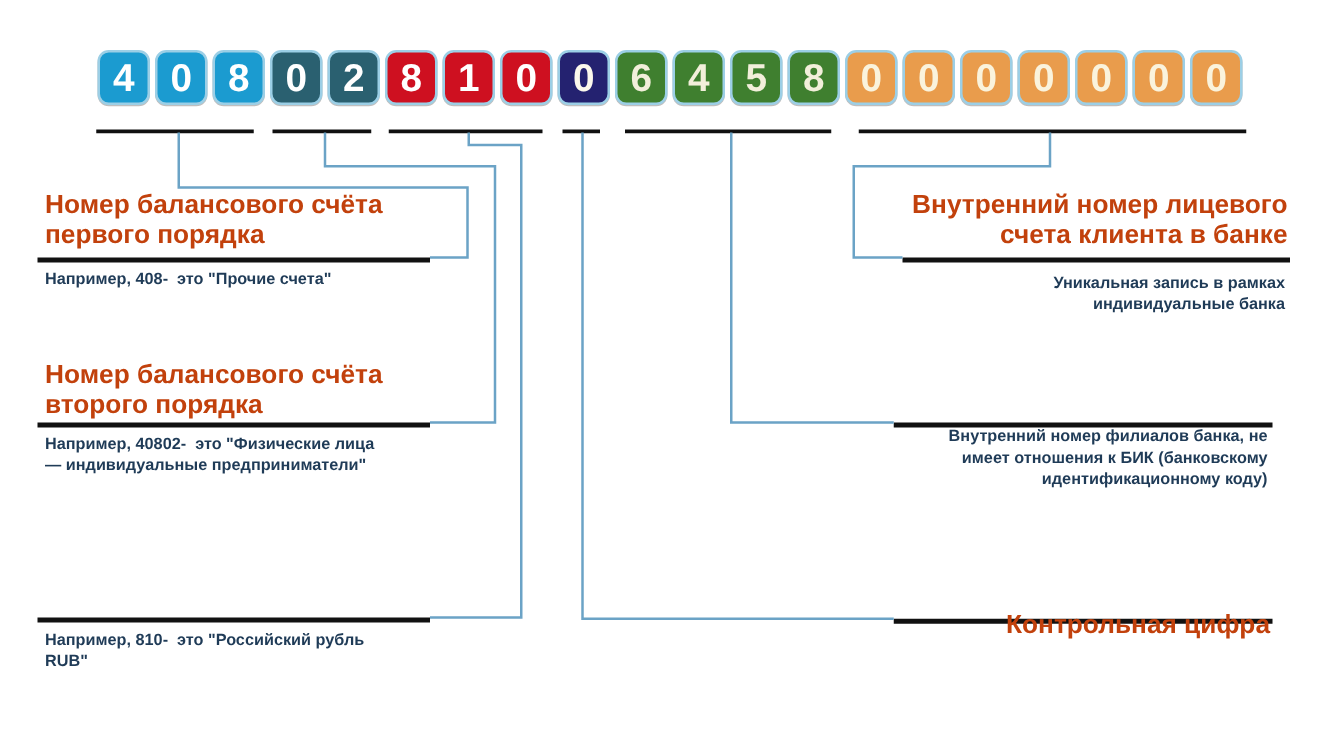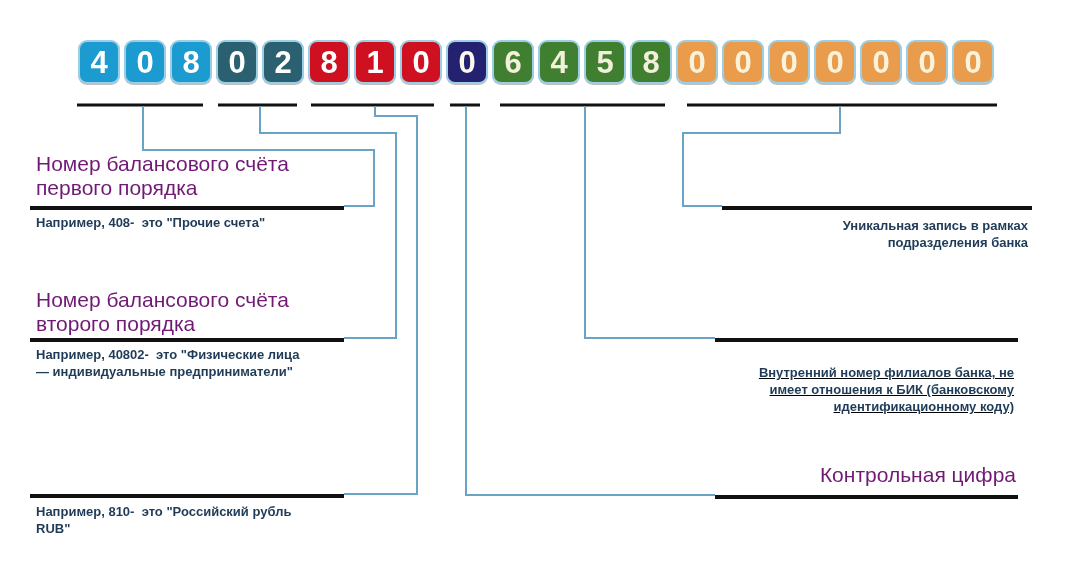--- a/index.html
+++ b/index.html
@@ -17,21 +17,21 @@
     display:flex;align-items:center;justify-content:center;
     font-size:31px;font-weight:bold;line-height:1;
     box-shadow:0 1px 0 rgba(0,0,0,0.25);
   }
   svg.overlay{position:absolute;left:0;top:0;}
   .grp-underline{stroke:var(--underline,#111111);stroke-width:3;fill:none;}
   .lbl-underline{stroke:var(--underline,#111111);stroke-width:4;fill:none;}
   .connector{stroke:var(--connector,#6BA3C6);stroke-width:2;fill:none;}
   .label{position:absolute;}
   .label .title{
-    font-size:21px;font-weight:normal;color:#701a75;line-height:24px;
+    font-size:21px;font-weight:bold;color:#c2410c;line-height:24px;
     white-space:pre-wrap;margin:0;
   }
   .label .note{
     font-size:13px;font-weight:bold;color:var(--note-color,#1F3B57);line-height:17px;
     white-space:pre-wrap;margin:0;
   }
   .align-right{text-align:right;}
 </style>
 </head>
 <body>
@@ -100,28 +100,32 @@
   <div class="label" style="left:36px;top:346px;width:330px;">
     <div class="note">Например, 40802-  это "Физические лица
 — индивидуальные предприниматели"</div>
   </div>
 
   <div class="label" style="left:36px;top:503px;width:330px;">
     <div class="note">Например, 810-  это "Российский рубль
 RUB"</div>
   </div>
 
+  <div class="label align-right" style="right:40px;top:152px;width:330px;">
+    <div class="title">Внутренний номер лицевого
+счета клиента в банке</div>
+  </div>
   <div class="label align-right" style="right:42px;top:217px;width:330px;">
     <div class="note">Уникальная запись в рамках
-подразделения банка</div>
+индивидуальные банка</div>
   </div>
 
-  <div class="label align-right" style="right:56px;top:364px;width:330px;text-decoration:underline;">
+  <div class="label align-right" style="right:56px;top:340px;width:330px;">
     <div class="note">Внутренний номер филиалов банка, не
 имеет отношения к БИК (банковскому
 идентификационному коду)</div>
   </div>
 
-  <div class="label align-right" style="right:54px;top:463px;width:330px;">
+  <div class="label align-right" style="right:54px;top:488px;width:330px;">
     <div class="title">Контрольная цифра</div>
   </div>
 
 </div>
 
 </body></html>

